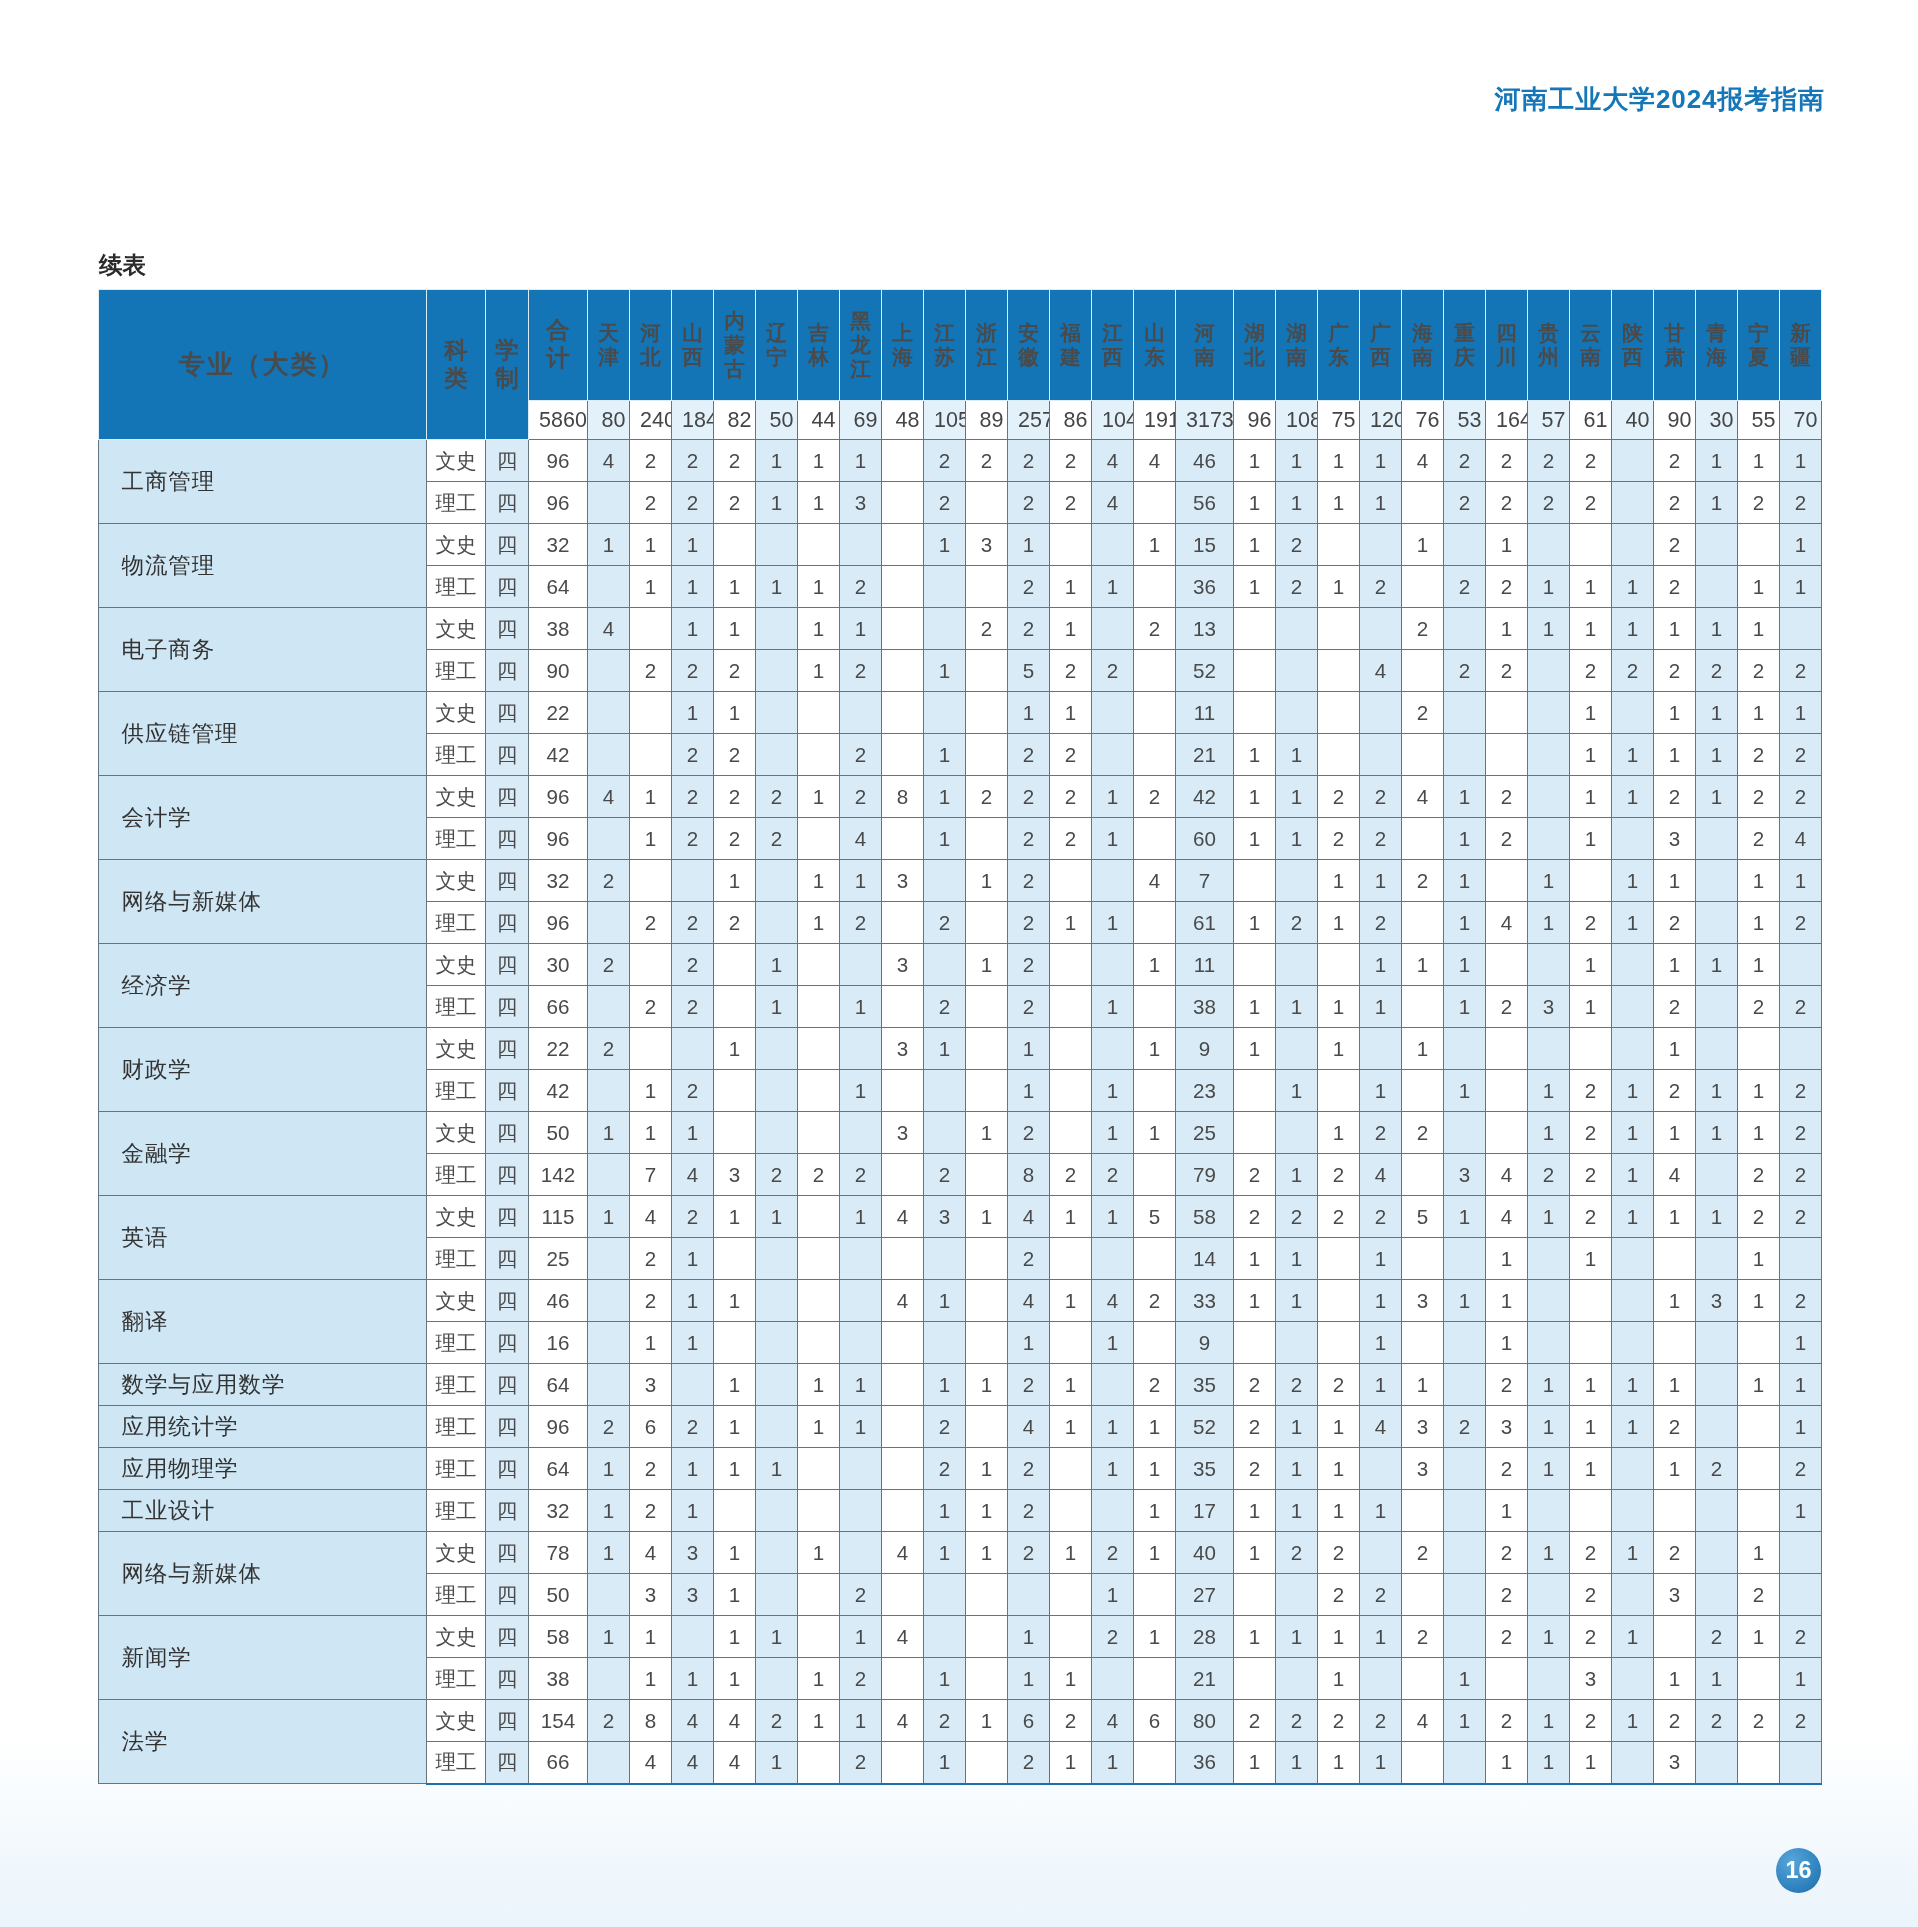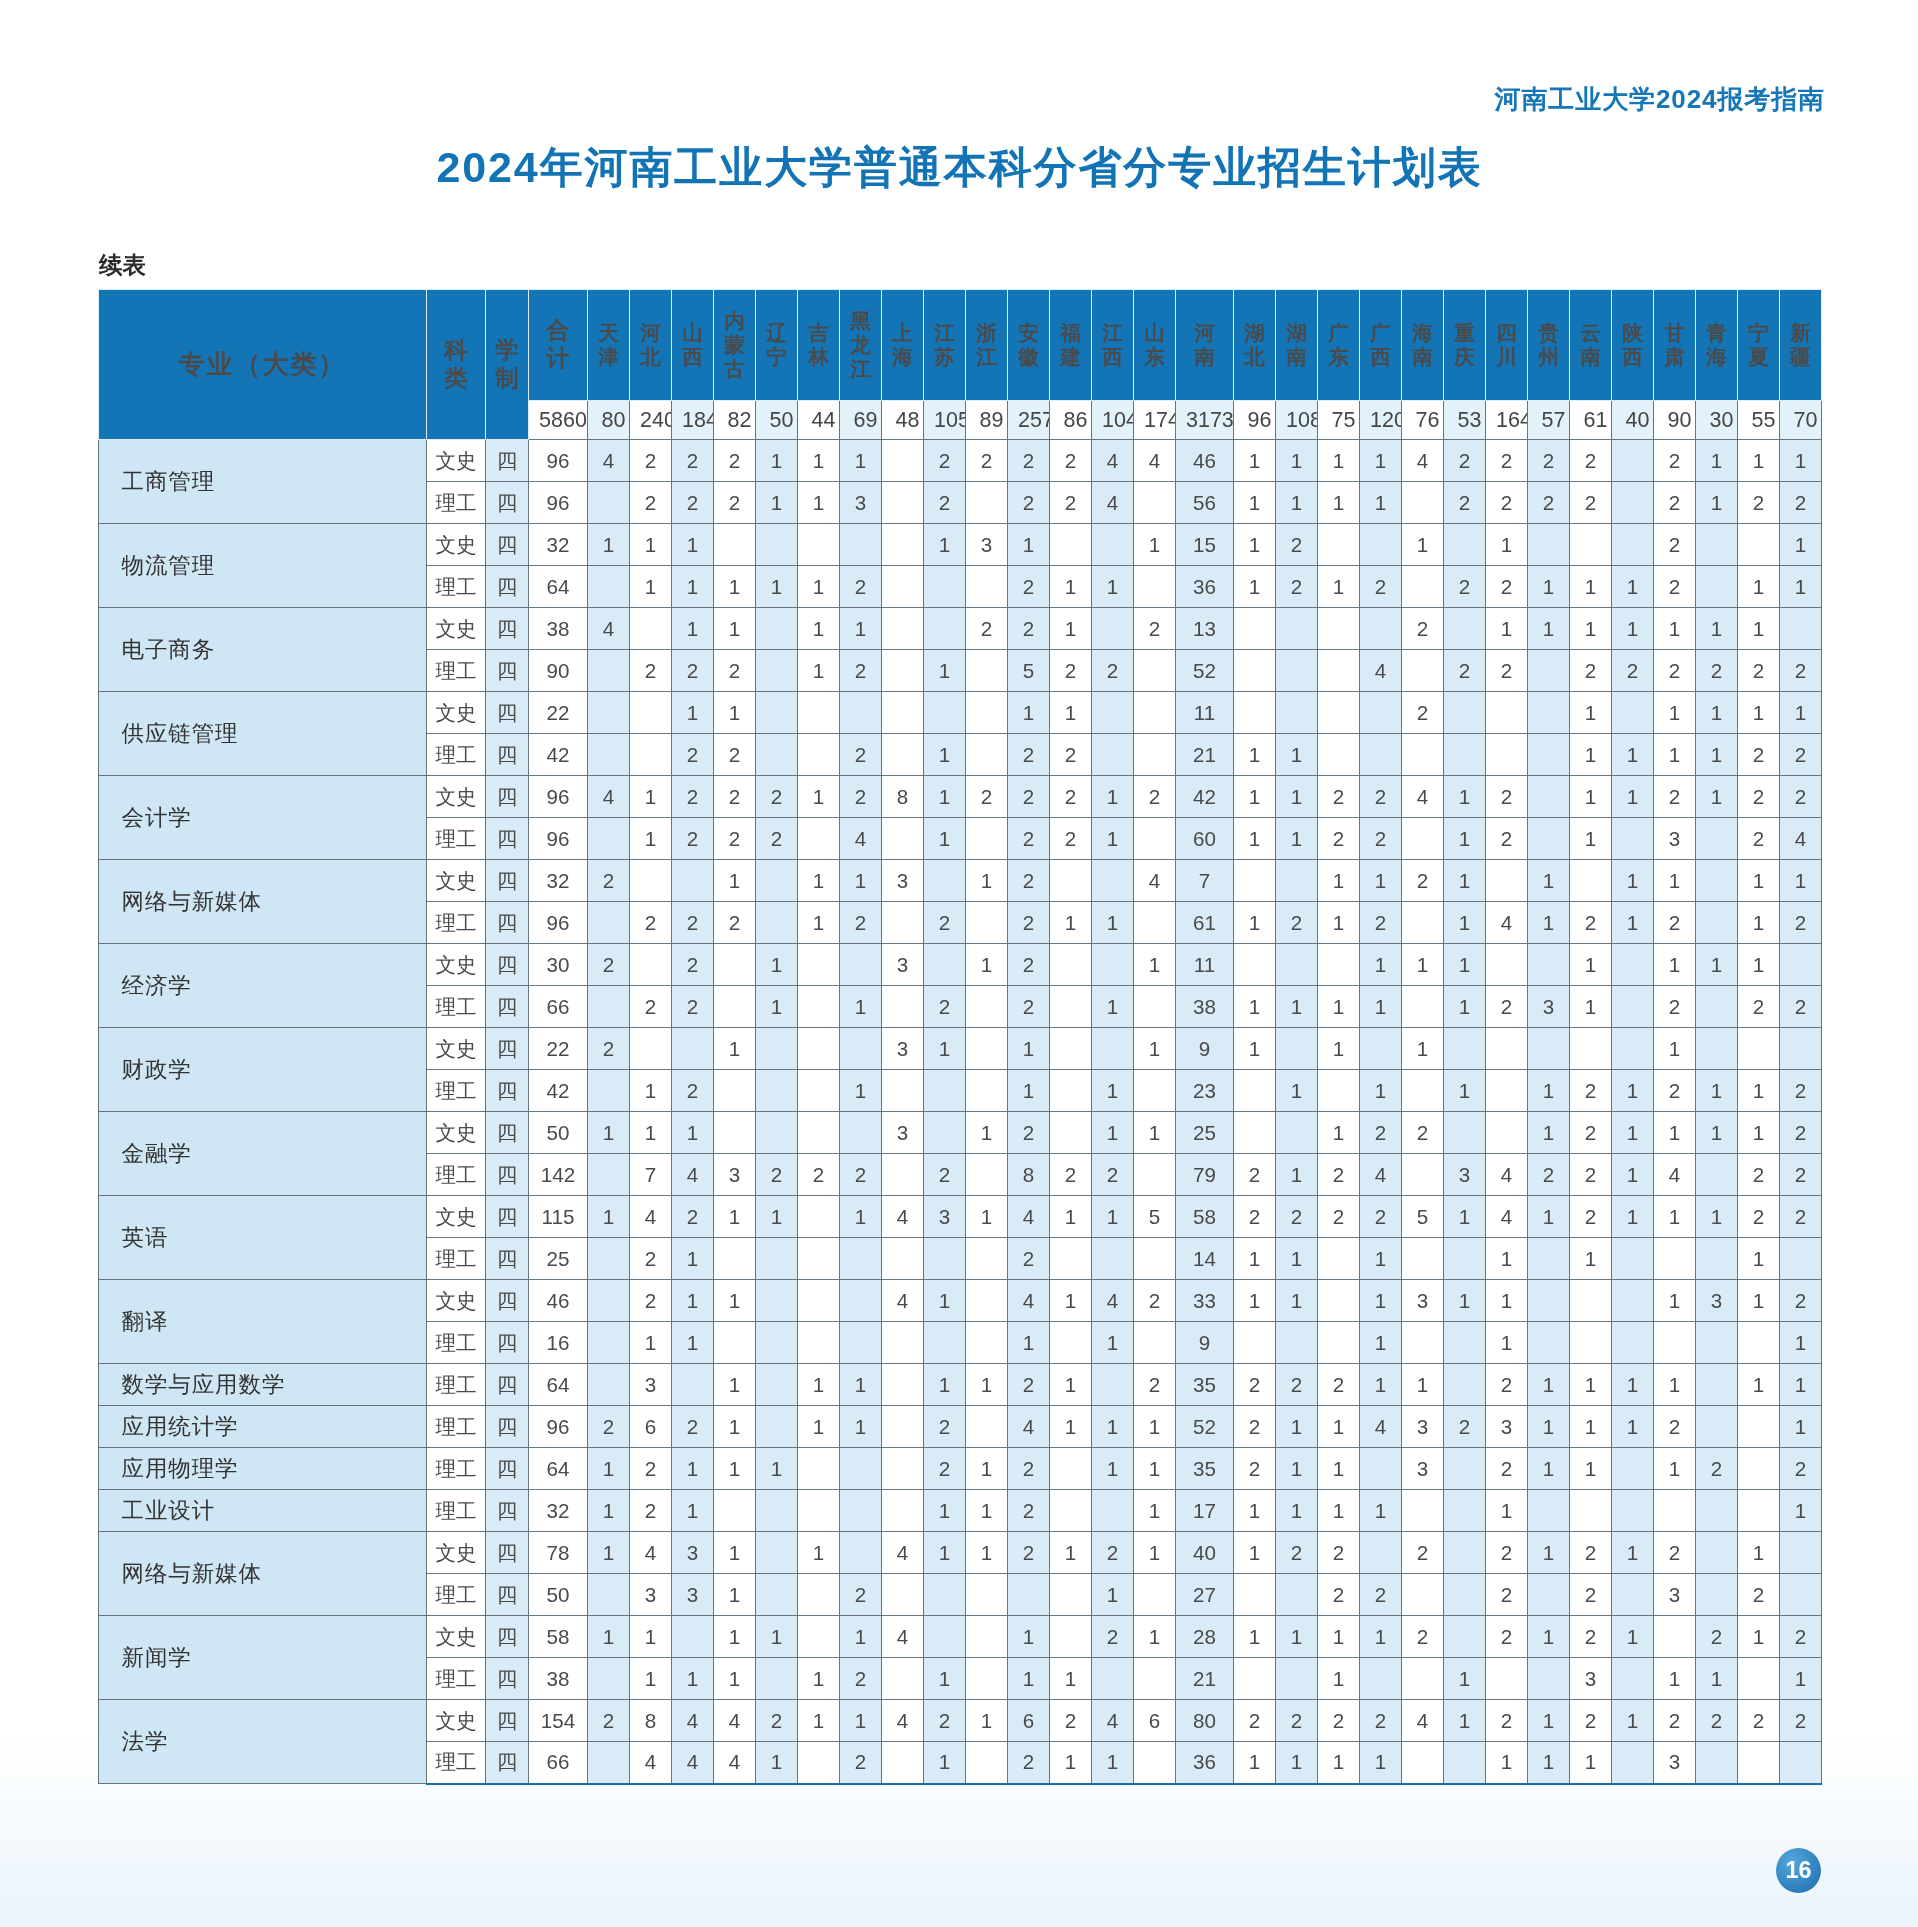--- a/index.html
+++ b/index.html
@@ -64,21 +64,20 @@
     display:flex;align-items:center;justify-content:center;
   }
 </style>
 </head>
 <body>
 
 <div class="page">
 
   <div class="doc-header">河南工业大学2024报考指南</div>
 
-  <div class="doc-title">2024年河南工业大学普通本科分省分专业招生计划表</div>
 
   <div class="cont-label">续表</div>
 
   <table class="plan">
     <colgroup>
         <col style="width: 328px;">
         <col style="width: 59px;">
         <col style="width: 43px;">
         <col style="width: 59px;">
         <col style="width: 42px;">
@@ -189,21 +188,21 @@
           <td>82</td>
           <td class="stripe">50</td>
           <td>44</td>
           <td class="stripe">69</td>
           <td>48</td>
           <td class="stripe">105</td>
           <td>89</td>
           <td class="stripe">257</td>
           <td>86</td>
           <td class="stripe">104</td>
-          <td>174</td>
+          <td>191</td>
           <td class="stripe">3173</td>
           <td>96</td>
           <td class="stripe">108</td>
           <td>75</td>
           <td class="stripe">120</td>
           <td>76</td>
           <td class="stripe">53</td>
           <td>164</td>
           <td class="stripe">57</td>
           <td>61</td>

